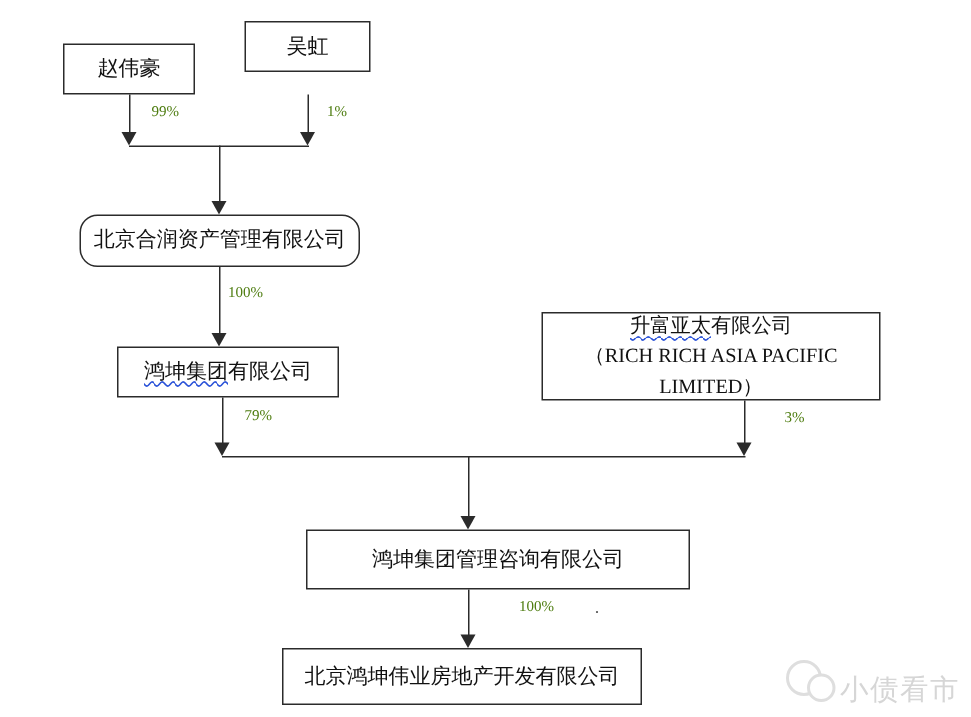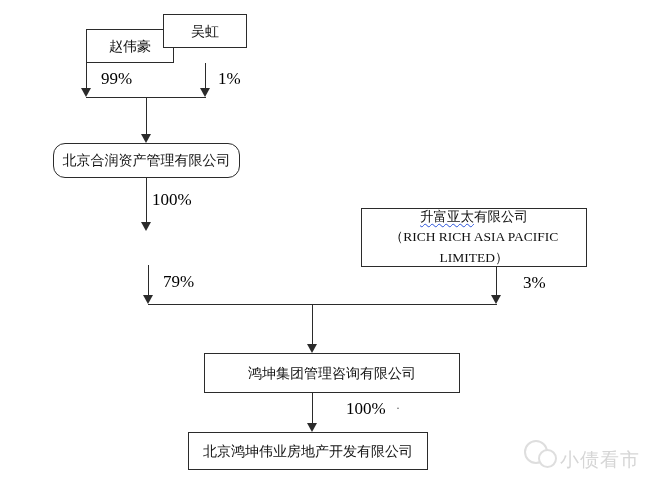--- a/index.html
+++ b/index.html
@@ -39,22 +39,22 @@
   }
   .arrowhead {
     position: absolute;
     width: 0; height: 0;
     border-left: 5px solid transparent;
     border-right: 5px solid transparent;
     border-top: 9px solid #2b2b2b;
   }
   .pct {
     position: absolute;
-    font-size: 17px;
-    color: #000000;
+    font-size: 10px;
+    color: #4d7c0f;
     font-family: "Liberation Serif", "DejaVu Serif", serif;
   }
   .wavy {
     text-decoration: underline;
     text-decoration-style: wavy;
     text-decoration-color: #2a52d8;
     text-decoration-thickness: 1px;
     text-underline-offset: 2px;
   }
   .stray {
@@ -94,21 +94,21 @@
     color: #d6d6d6;
     font-family: "Liberation Sans", "DejaVu Sans", sans-serif;
     margin-top: 15px;
   }
 </style>
 </head>
 <body>
 
 <div id="canvas">
 
-  <div class="node" style="left:42px; top:29px; width:88px; height:34px;margin-left:44px;">
+  <div class="node" style="left:42px; top:29px; width:88px; height:34px;">
     <span>赵伟豪</span>
   </div>
 
   <div class="node" style="left:163px; top:14px; width:84px; height:34px;">
     <span>吴虹</span>
   </div>
 
   <div class="vline" style="left:86px; top:63px; height:26px;"></div>
   <div class="arrowhead" style="left:81px; top:88px;"></div>
   <div class="pct" style="left:101px; top:69px;">99%</div>
@@ -122,20 +122,23 @@
   <div class="arrowhead" style="left:141px; top:134px;"></div>
 
   <div class="node" style="left:53px; top:143px; width:187px; height:35px;border-radius:12px;">
     <span>北京合润资产管理有限公司</span>
   </div>
 
   <div class="vline" style="left:146px; top:178px; height:45px;"></div>
   <div class="arrowhead" style="left:141px; top:222px;"></div>
   <div class="pct" style="left:152px; top:190px;">100%</div>
 
+  <div class="node" style="left:78px; top:231px; width:148px; height:34px;">
+    <span><span class="wavy">鸿坤集团</span><span>有限公司</span></span>
+  </div>
 
   <div class="node" style="left:361px; top:208px; width:226px; height:59px; font-size:13.5px;">
     <span><span class="wavy">升富亚太</span><span>有限公司</span></span>
     <span>（RICH RICH ASIA PACIFIC LIMITED）</span>
   </div>
 
   <div class="vline" style="left:148px; top:265px; height:31px;"></div>
   <div class="arrowhead" style="left:143px; top:295px;"></div>
   <div class="pct" style="left:163px; top:272px;">79%</div>
 

